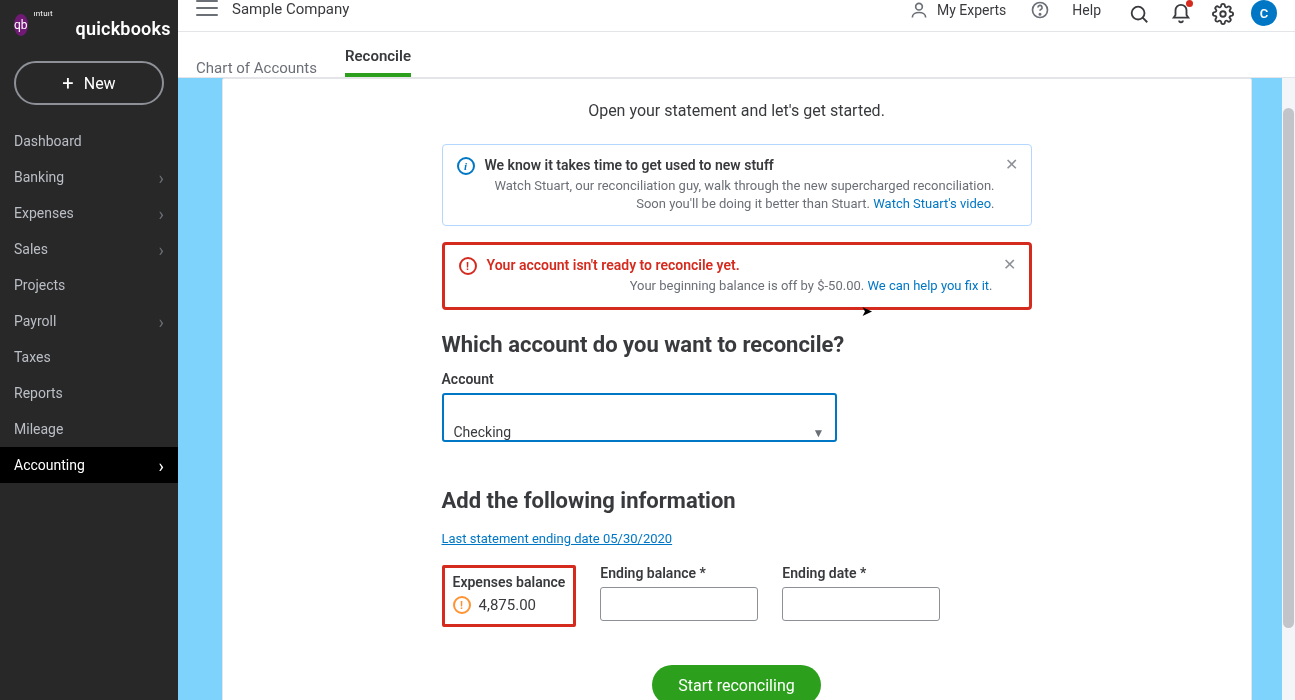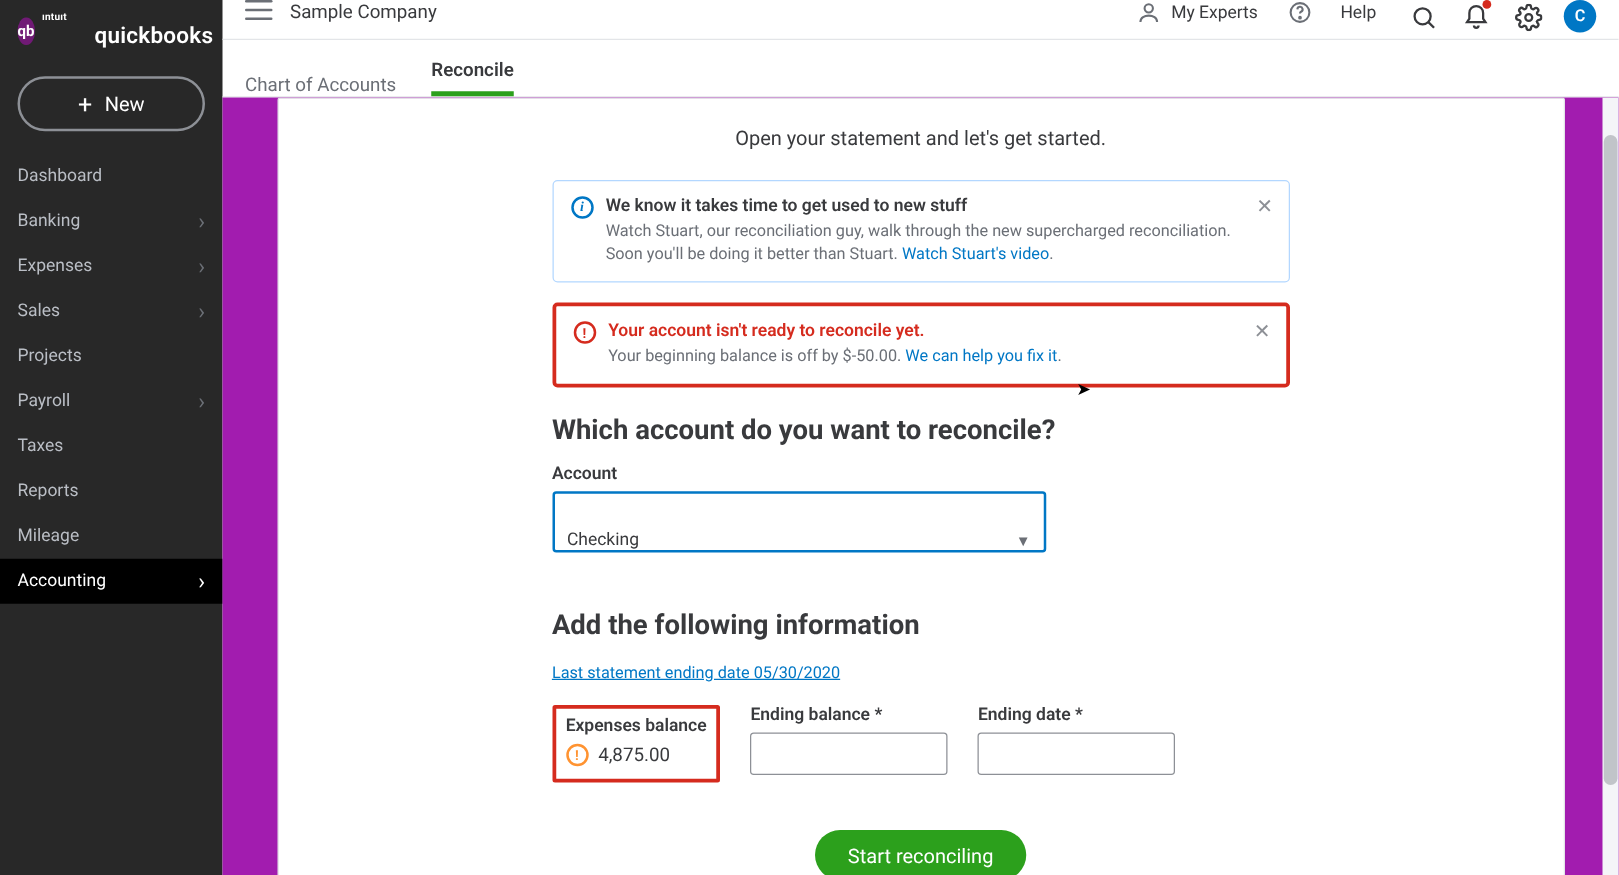--- a/index.html
+++ b/index.html
@@ -1,22 +1,22 @@
 <!DOCTYPE html>
 <html><head>
 <meta charset="utf-8">
 <style>
   * { box-sizing: border-box; margin: 0; padding: 0; font-family: -apple-system, BlinkMacSystemFont, "Segoe UI", Roboto, Helvetica, Arial, sans-serif; }
   body { width: 1295px; height: 700px; overflow: hidden; background: #fff; display: flex; }
   
   .sidebar { width: 178px; background: #282828; color: #d4d7dc; display: flex; flex-direction: column; padding: 10px 0; }
   .logo { display: flex; align-items: center; gap: 6px; padding: 0 14px 14px 14px; }
-  .logo-badge { width: 22px; height: 22px; border-radius: 50%; background: #701a75; color: #fff; display: flex; align-items: center; justify-content: center; font-size: 12px; font-weight: 700; }
+  .logo-badge { width: 22px; height: 22px; border-radius: 50%; background: #701a75; color: #fff; display: flex; align-items: center; justify-content: center; font-size: 12px; font-weight: 400; }
   .logo-text { color: #fff; font-size: 18px; font-weight: 600; letter-spacing: .2px; margin-left: 42px; }
-  .logo-intuit { color: #fff; font-size: 8px; letter-spacing: .2px; line-height: 8px; font-weight: bold; }
+  .logo-intuit { color: #fff; font-size: 8px; letter-spacing: .2px; line-height: 8px; }
   .new-btn { margin: 8px 14px 18px 14px; border: 2px solid #8d9096; border-radius: 26px; height: 44px; display: flex; align-items: center; justify-content: center; gap: 10px; color: #fff; font-size: 16px; cursor: pointer; }
   .nav { display: flex; flex-direction: column; }
   .nav-item { height: 36px; display: flex; align-items: center; justify-content: space-between; padding: 0 14px; color: #babec5; font-size: 14px; cursor: pointer; }
   .nav-item.active { background: #000; color: #fff; }
   .chev { font-size: 18px; color: #6b6f76; }
   .chev.active { color: #fff; }
   
   .main { flex: 1; display: flex; flex-direction: column; position: relative; }
   .topbar { height: 32px; border-bottom: 1px solid #e3e5e8; display: flex; align-items: flex-start; padding: 0 18px; gap: 14px; }
   .hamburger { width: 22px; height: 16px; display: flex; flex-direction: column; justify-content: space-between; cursor: pointer; }
@@ -26,27 +26,27 @@
   .top-action { display: flex; align-items: center; gap: 8px; color: #393a3d; font-size: 14px; cursor: pointer; }
   .icon-btn { width: 28px; height: 28px; display: flex; align-items: center; justify-content: center; cursor: pointer; color: #393a3d; }
   .bell-wrap { position: relative; }
   .bell-dot { position: absolute; top: 0; right: 2px; width: 7px; height: 7px; background: #d52b1e; border-radius: 50%; }
   .avatar { width: 26px; height: 26px; border-radius: 50%; background: #0077c5; color: #fff; display: flex; align-items: center; justify-content: center; font-size: 13px; font-weight: 600; cursor: pointer; }
   
   .subtabs { display: flex; gap: 28px; padding: 0 18px; border-bottom: 1px solid #e3e5e8; height: 46px; align-items: flex-end; }
   .subtab { color: #6b6f76; font-size: 15px; cursor: pointer; }
   .subtab.active { color: #393a3d; font-weight: 600; border-bottom: 4px solid #2ca01c; padding-bottom: 8px; }
   
-  .content-scroll { flex: 1; overflow: hidden; background: #a21caf; position: relative; padding: 0 24px; }
+  .content-scroll { flex: 1; overflow: hidden; background: #7dd3fc; position: relative; padding: 0 24px; }
   .card { background: #fff; border: 1px solid #e3e5e8; border-radius: 2px; margin: 0 auto; width: 100%; max-width: 1030px; padding: 0 0 34px 0; min-height: 640px; }
   .card-inner { width: 590px; margin: 0 auto; }
   .lead { color: #393a3d; font-size: 16px; text-align: center; padding-top: 22px; padding-bottom: 24px; }
   .alert { border: 1px solid #b3d7ff; border-radius: 4px; padding: 12px 36px 12px 42px; position: relative; margin-bottom: 16px; }
   .alert .a-title { font-weight: 600; color: #393a3d; font-size: 14px; margin-bottom: 4px; }
-  .alert .a-body { color: #6b6f76; font-size: 13px; line-height: 18px; }
+  .alert .a-body { color: #6b6f76; font-size: 13px; line-height: 18px; text-align: right; }
   .alert .a-link { color: #0077c5; text-decoration: none; }
   .alert .a-close { position: absolute; top: 10px; right: 12px; color: #8d9096; font-size: 16px; cursor: pointer; }
   .alert .a-icon { position: absolute; top: 12px; left: 14px; width: 18px; height: 18px; border-radius: 50%; border: 2px solid #0077c5; display: flex; align-items: center; justify-content: center; font-size: 11px; color: #0077c5; font-weight: 700; font-style: italic; font-family: Georgia, serif; }
   .alert.error { border: 3px solid #d52b1e; }
   .alert.error .a-title { color: #d52b1e; }
   .alert.error .a-icon { border-color: #d52b1e; color: #d52b1e; font-style: normal; font-family: inherit; }
   .section-h { color: #393a3d; font-size: 22px; margin: 22px 0 14px 0; }
   .field-label { color: #393a3d; font-size: 14px; font-weight: 600; margin-bottom: 6px; display: block; }
   .select { width: 395px; height: 49px; border: 2px solid #0077c5; border-radius: 3px; display: flex; align-items: flex-end; justify-content: space-between; padding: 0 10px; color: #393a3d; font-size: 14px; cursor: pointer; }
   .select .caret { color: #6b6f76; font-size: 12px; }

